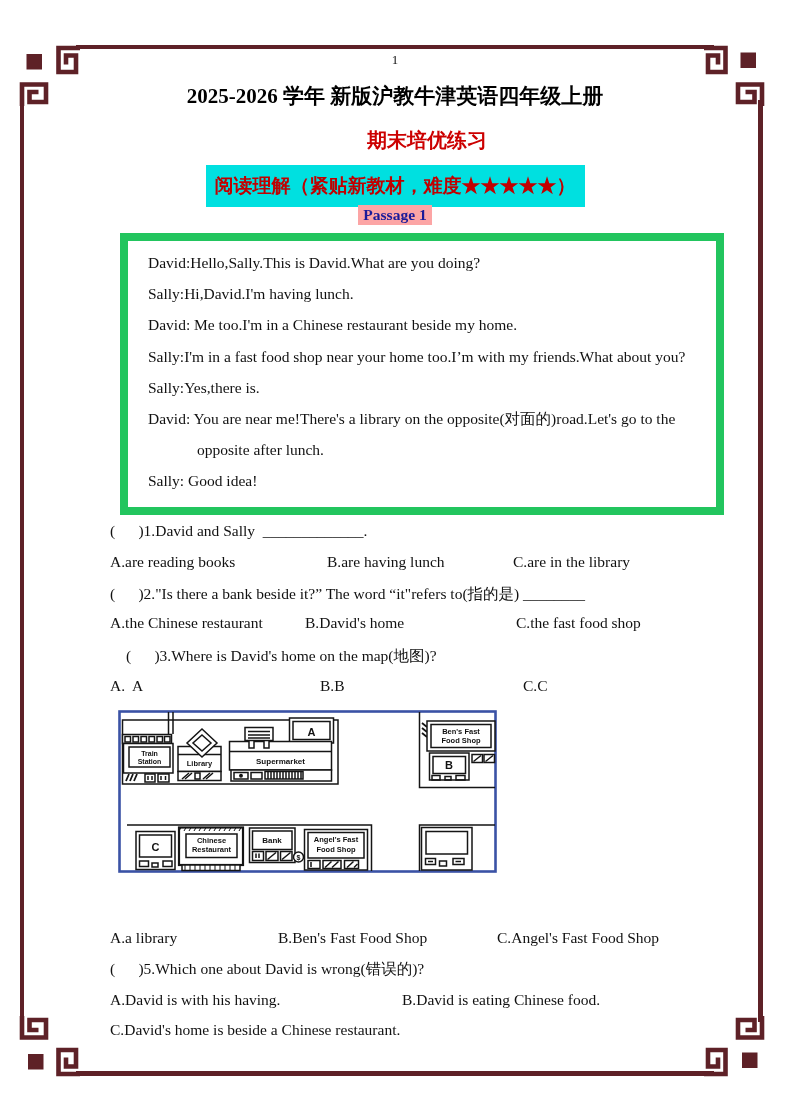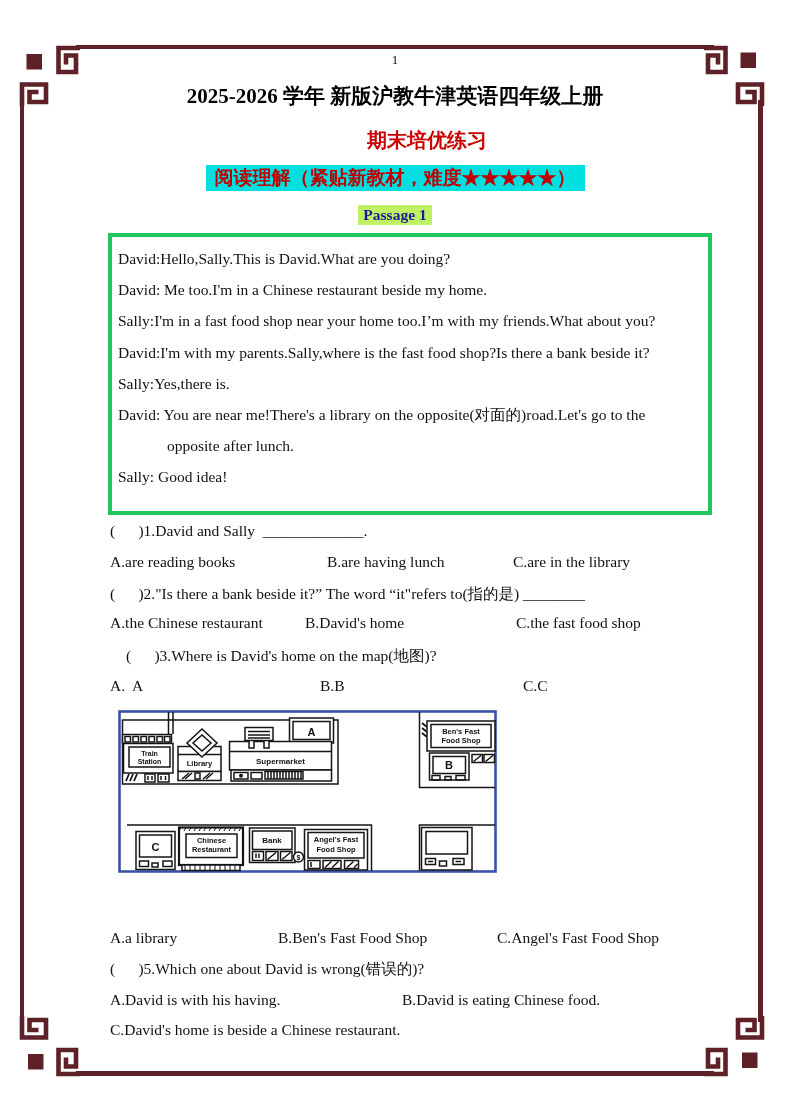--- a/index.html
+++ b/index.html
@@ -13,27 +13,27 @@
   .corner.br{transform:rotate(180deg);}
   .corner.bl{transform:rotate(270deg);}
   
   .pgnum{position:absolute;top:52px;left:0;width:100%;text-align:center;font-size:13px;}
   .title{position:absolute;top:82px;left:0;width:100%;text-align:center;
          font-size:21px;font-weight:bold;color:#000000;}
   .subtitle{position:absolute;top:127px;left:0;width:100%;text-align:center;
          font-size:20px;font-weight:bold;color:#cc0000;padding-left:32px;}
   .banner-wrap{position:absolute;top:165px;left:0;width:100%;text-align:center;}
   .banner{display:inline-block;background:#00e0e0;color:#c00000;font-weight:bold;
-          font-size:19px;padding:0 9px;}
+          font-size:19px;padding:8px 9px;}
   .plabel-wrap{position:absolute;top:205px;left:0;width:100%;text-align:center;}
-  .plabel{display:inline-block;background:#bef264;color:#1a1a99;font-weight:bold;
+  .plabel{display:inline-block;background:#fca5a5;color:#1a1a99;font-weight:bold;
           font-size:15.5px;padding:1px 5px;}
   
-  .passage{position:absolute;left:108px;top:233px;width:604px;height:282px;
-           box-sizing:border-box;border:4px solid #22c55e;padding:6px 11px 0 6px;}
+  .passage{position:absolute;left:120px;top:233px;width:604px;height:282px;
+           box-sizing:border-box;border:8px solid #22c55e;padding:6px 11px 0 20px;}
   .passage .pline{line-height:31.2px;font-size:15.5px;white-space:pre;}
   .passage .pline.indent{padding-left:49px;}
   
   .qline{position:absolute;left:110px;font-size:15.5px;white-space:pre;}
   .orow{position:absolute;left:0;top:0;width:790px;height:22px;}
   .opt{position:absolute;font-size:15.5px;white-space:pre;}
   
   .mapbox{position:absolute;left:118px;top:710px;width:379px;height:163px;}
   .mapbox svg{display:block;}
   .mapbox text{font-family:"Liberation Sans","DejaVu Sans",sans-serif;font-weight:bold;fill:#111;}
@@ -78,23 +78,23 @@
   </div>
 
   <div class="pgnum">1</div>
   <div class="title">2025-2026 学年 新版沪教牛津英语四年级上册</div>
   <div class="subtitle">期末培优练习</div>
   <div class="banner-wrap"><span class="banner">阅读理解（紧贴新教材，难度★★★★★）</span></div>
   <div class="plabel-wrap"><span class="plabel">Passage 1</span></div>
 
   <div class="passage">
     <div class="pline">David:Hello,Sally.This is David.What are you doing?</div>
+    <div class="pline">Sally:Hi,David.I'm having lunch.</div>
     <div class="pline">David: Me too.I'm in a Chinese restaurant beside my home.</div>
     <div class="pline">Sally:I'm in a fast food shop near your home too.I’m with my friends.What about you?</div>
-    <div class="pline">David:I'm with my parents.Sally,where is the fast food shop?Is there a bank beside it?</div>
     <div class="pline">Sally:Yes,there is.</div>
     <div class="pline">David: You are near me!There's a library on the opposite(对面的)road.Let's go to the</div>
     <div class="pline indent">opposite after lunch.</div>
     <div class="pline">Sally: Good idea!</div>
   </div>
 
   <div class="qline" style="top:522px;">(      )1.David and Sally  _____________.</div>
   <div class="orow" style="top:553px;">
     <span class="opt" style="left:110px;">A.are reading books</span>
     <span class="opt" style="left:327px;">B.are having lunch</span>

